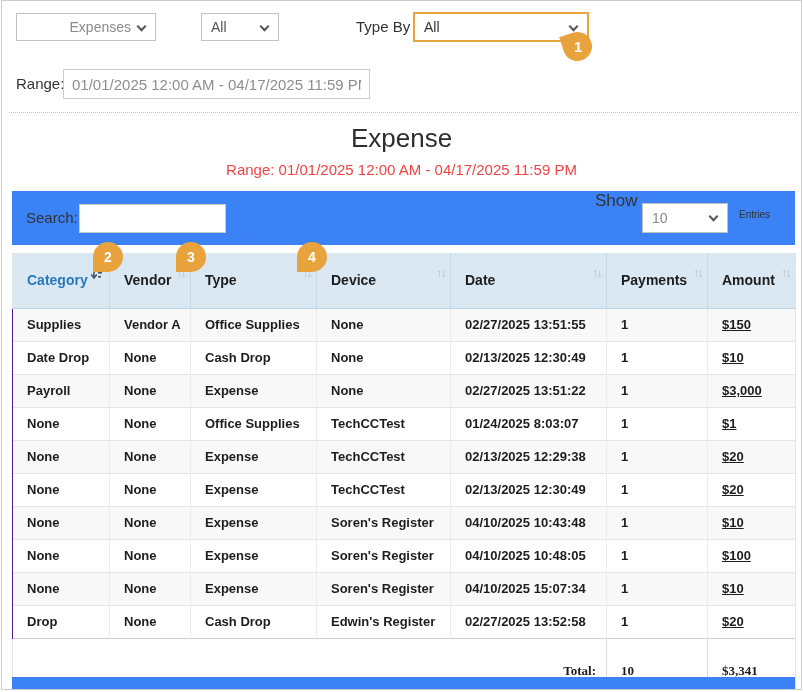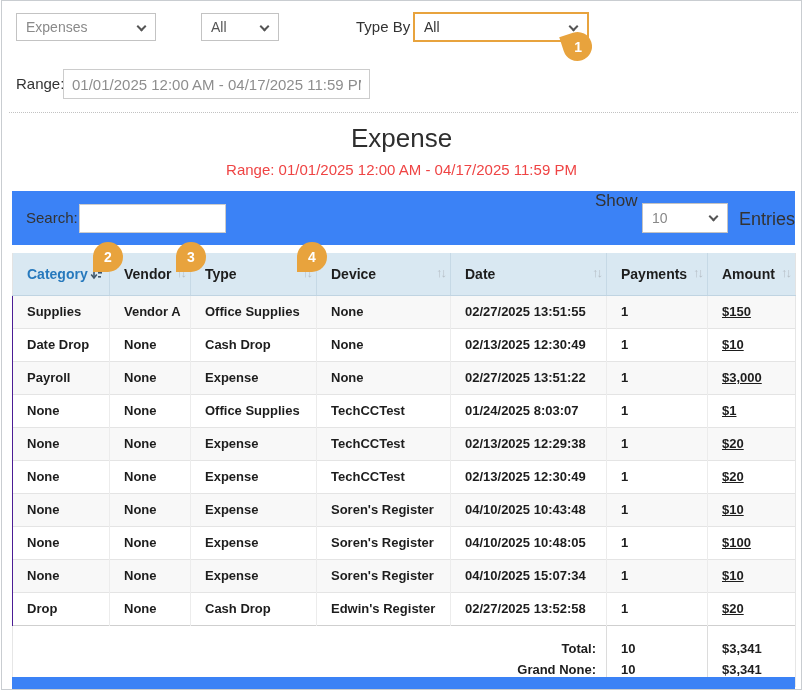--- a/index.html
+++ b/index.html
@@ -11,21 +11,21 @@
   }
   
   .combo {
     position:absolute; height:28px; background:#fff; border:1px solid #c3c3c3;
     font-size:14px; display:flex; align-items:center; padding:0 24px 0 9px; cursor:pointer;
   }
   .combo .chev {
     position:absolute; right:10px; top:9px; width:7px; height:7px;
     border-right:2px solid #555; border-bottom:2px solid #555; transform:rotate(45deg);
   }
-  #report-combo { left:14px; top:12px; width:140px; color:#8a8a8a; }
+  #report-combo { left:14px; top:12px; width:140px; color:#8a8a8a;justify-content:flex-end; }
   #filter-combo { left:199px; top:12px; width:78px; color:#555; }
   #typeby-combo { left:411px; top:11px; width:176px; height:30px; border:2px solid #E8A33D; color:#333; }
   .tb-label { position:absolute; top:17px; font-size:15px; color:#333; }
   #filter-label { left:166px;margin-left:37px; }
   #typeby-label { left:354px; }
 
   
   #range-label { position:absolute; left:14px; top:74px; font-size:15px; color:#333; }
   #range-input {
     position:absolute; left:61px; top:68px; width:307px; height:30px;
@@ -45,46 +45,46 @@
   #search-strip { top:190px; height:54px; }
   #bottom-strip { top:676px; height:15px; }
   #search-label { position:absolute; left:14px; top:18px; font-size:15px; color:#333; }
   #search-input {
     position:absolute; left:67px; top:13px; width:147px; height:29px;
     border:1px solid #ccc; background:#fff; padding:0 8px; font-size:14px;
     font-family:"Liberation Sans", sans-serif;
   }
   #show-label { position:absolute; left:583px; top:0; font-size:17px; color:#333; }
   #entries-combo { left:630px; top:12px; width:86px; height:30px; color:#888; }
-  #entries-label { position:absolute; left:727px; top:18px; font-size:18px; color:#333; }
+  #entries-label { position:absolute; left:727px; top:18px; font-size:10px; color:#333; }
 
   
   #grid { position:absolute; left:10px; top:252px; width:783px; border-collapse:collapse; table-layout:fixed; }
   #grid thead th {
     background:#d9e8f2; text-align:left; font-size:14px; font-weight:bold; color:#1d1d1d;
-    height:42px; padding:0 22px 0 14px; position:relative; cursor:pointer;
+    height:55px; padding:0 22px 0 14px; position:relative; cursor:pointer;
     border-left:1px solid #c6d9e6; border-bottom:1px solid #c0d4e2;margin-top:11px;
   }
   #grid thead th:first-child { border-left:1px solid #e3e3e3; color:#2779BD; }
   #grid thead th:last-child { border-right:1px solid #e3e3e3; }
   .sort-both { position:absolute; right:5px; top:12px; font-size:13px; color:#b6bec6;
     letter-spacing:-2px; font-weight:bold; }
   .sort-active-icon { position:absolute; right:5px; top:13px; }
   #grid tbody td {
     font-size:13px; font-weight:bold; color:#1d1d1d; height:33px;
     padding:0 8px 0 14px; border-top:1px solid #e4e4e4; border-left:1px solid #ececec;
     white-space:nowrap; overflow:hidden;
   }
   #grid tbody td:first-child { border-left:1px solid #4c1d95; }
   #grid tbody td:last-child { border-right:1px solid #e6e6e6;text-decoration:underline; }
   #grid tbody tr:nth-child(odd) td { background:#f8f8f8; }
   #grid tfoot td {
     font-size:13px; font-weight:bold; color:#1d1d1d; padding:3px 8px 3px 14px; background:#fff;
   }
-  #grid tfoot tr:first-child td { border-top:1px solid #cfcfcf; padding-top:15px; }
+  #grid tfoot tr:first-child td { border-top:1px solid #cfcfcf; padding-top:24px;font-family:Liberation Serif, serif; }
   #grid tfoot tr:last-child td { padding-bottom:9px; border-bottom:1px solid #e6e6e6; }
   #grid tfoot td.t-label { text-align:right; padding-right:10px; border-left:1px solid #e6e6e6; }
   #grid tfoot td.t-val { border-left:1px solid #dcdcdc; }
   #grid tfoot td:last-child { border-right:1px solid #e6e6e6; }
 
   
   .badge {
     position:absolute; width:30px; height:30px; background:#E8A33D; z-index:6;
     color:#fff; font-size:14px; font-weight:bold;
     display:flex; align-items:center; justify-content:center;

